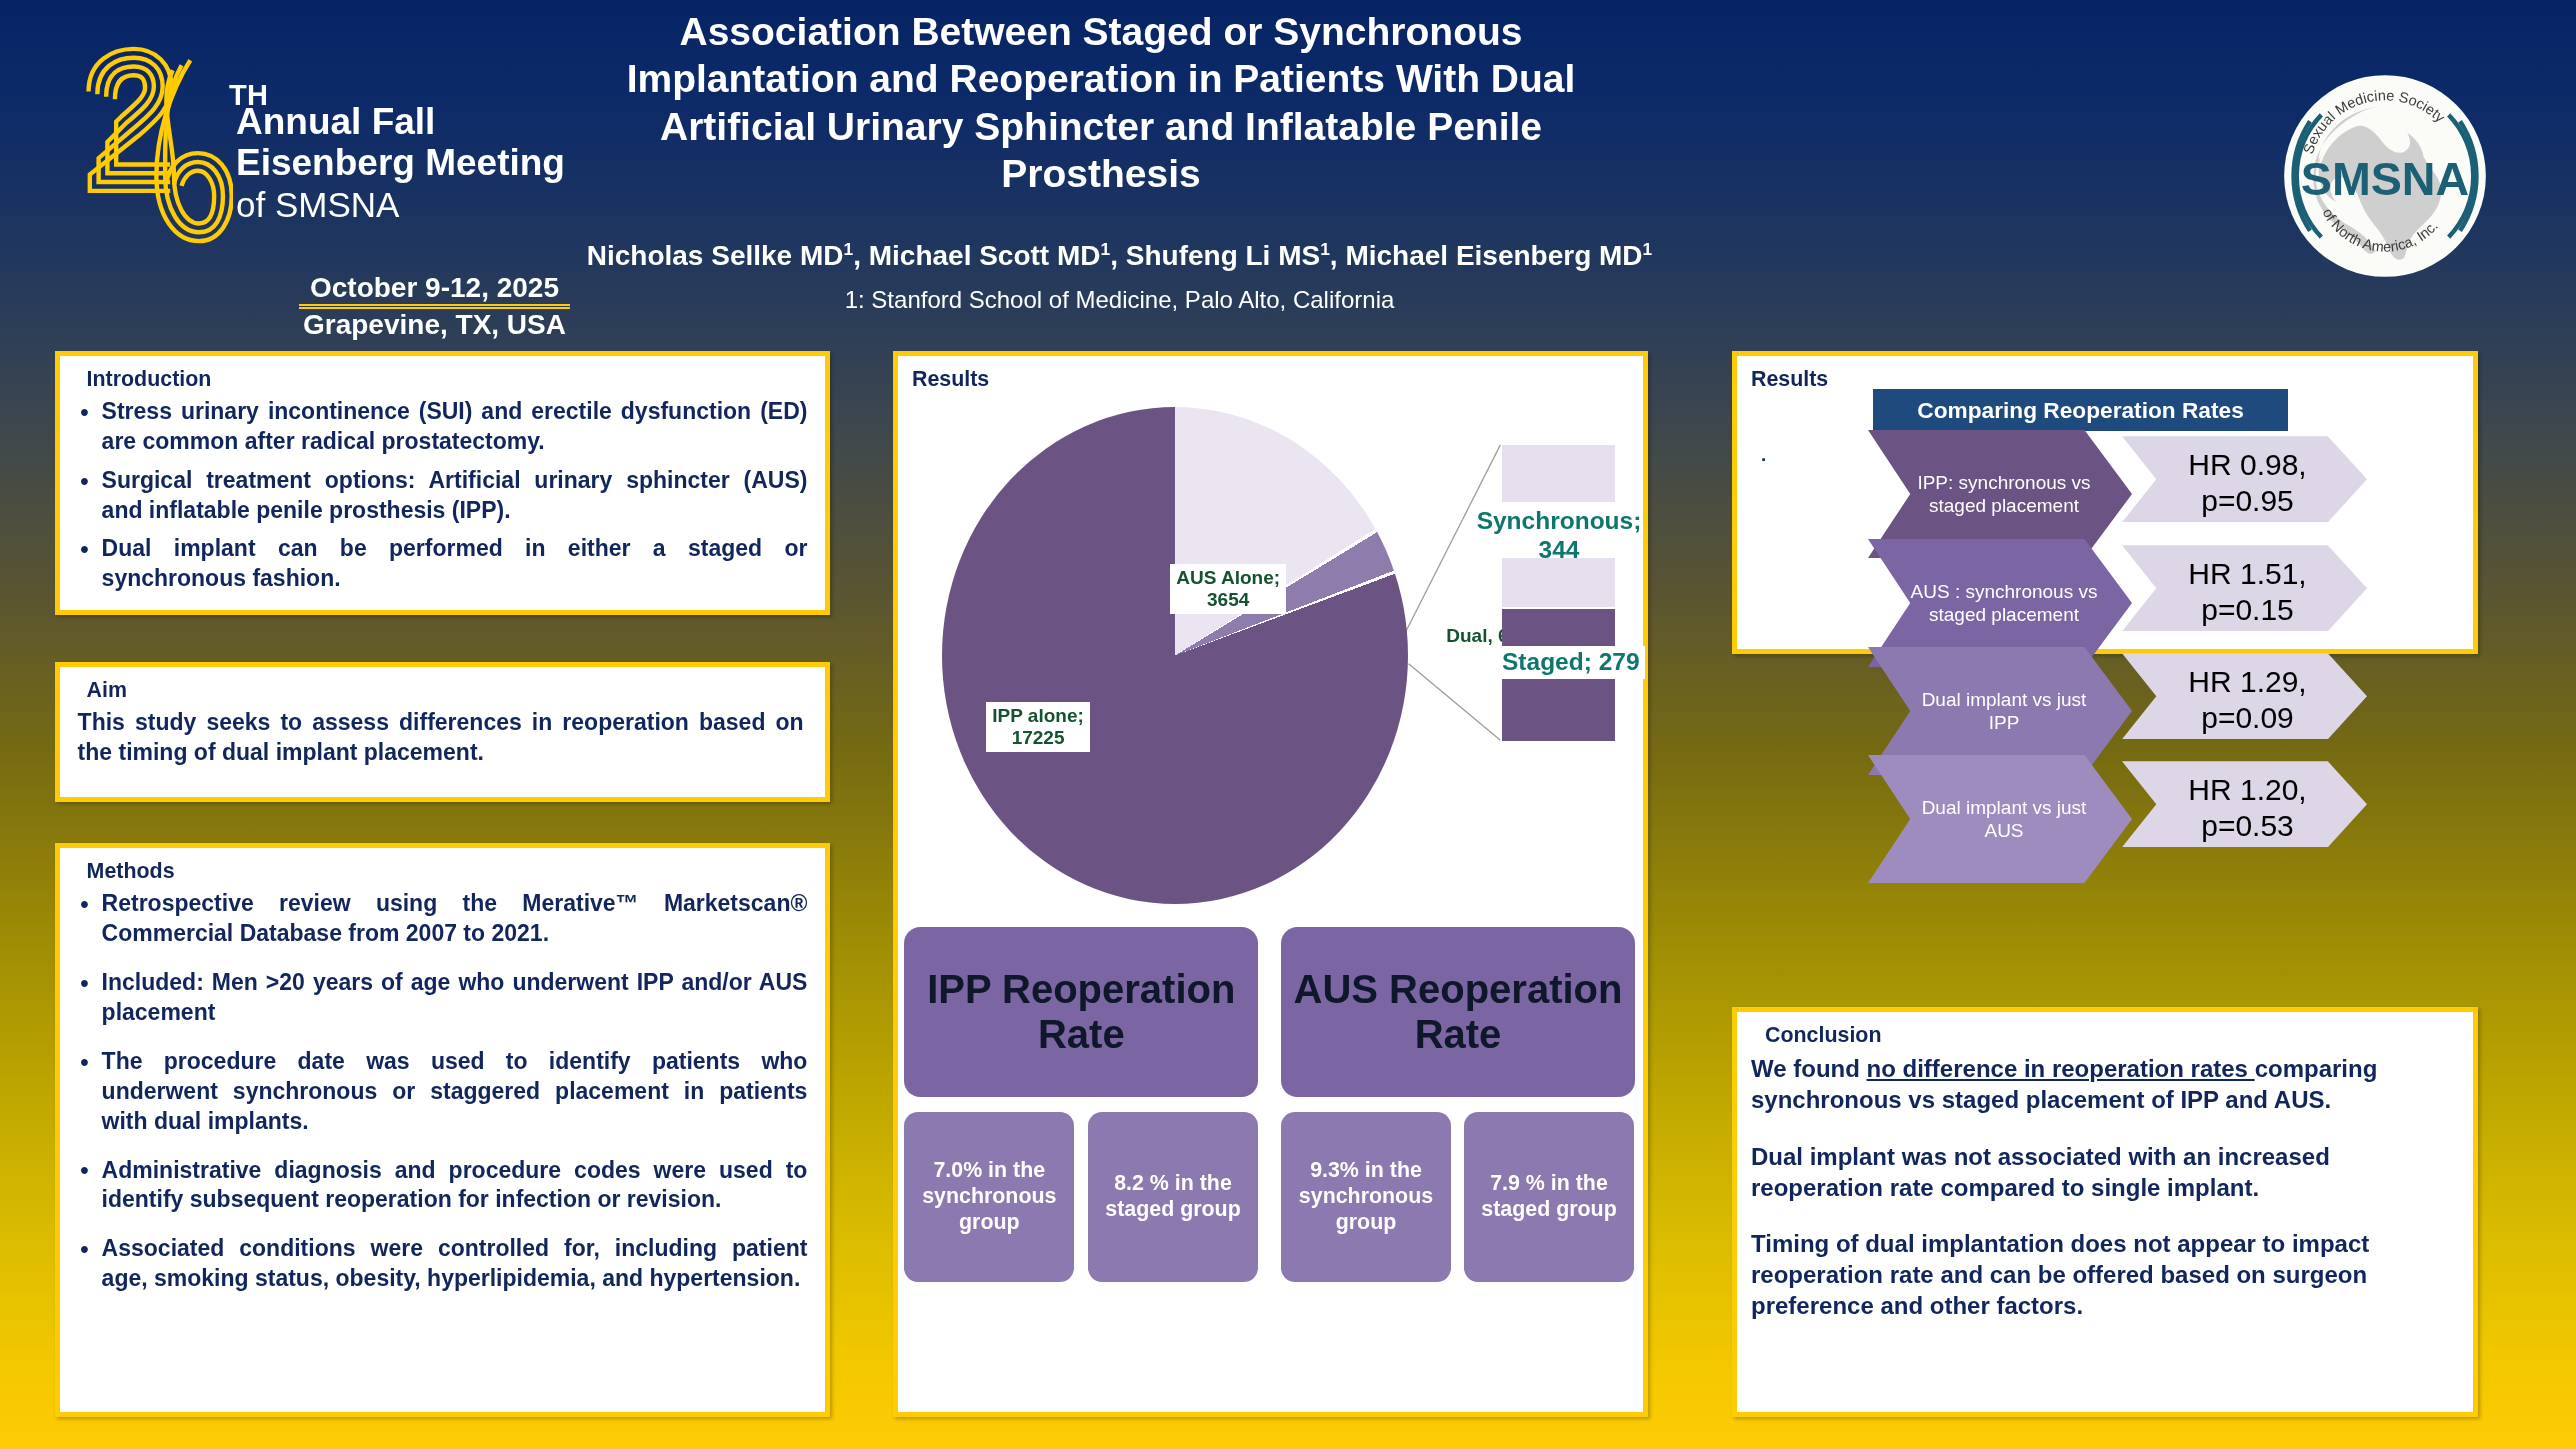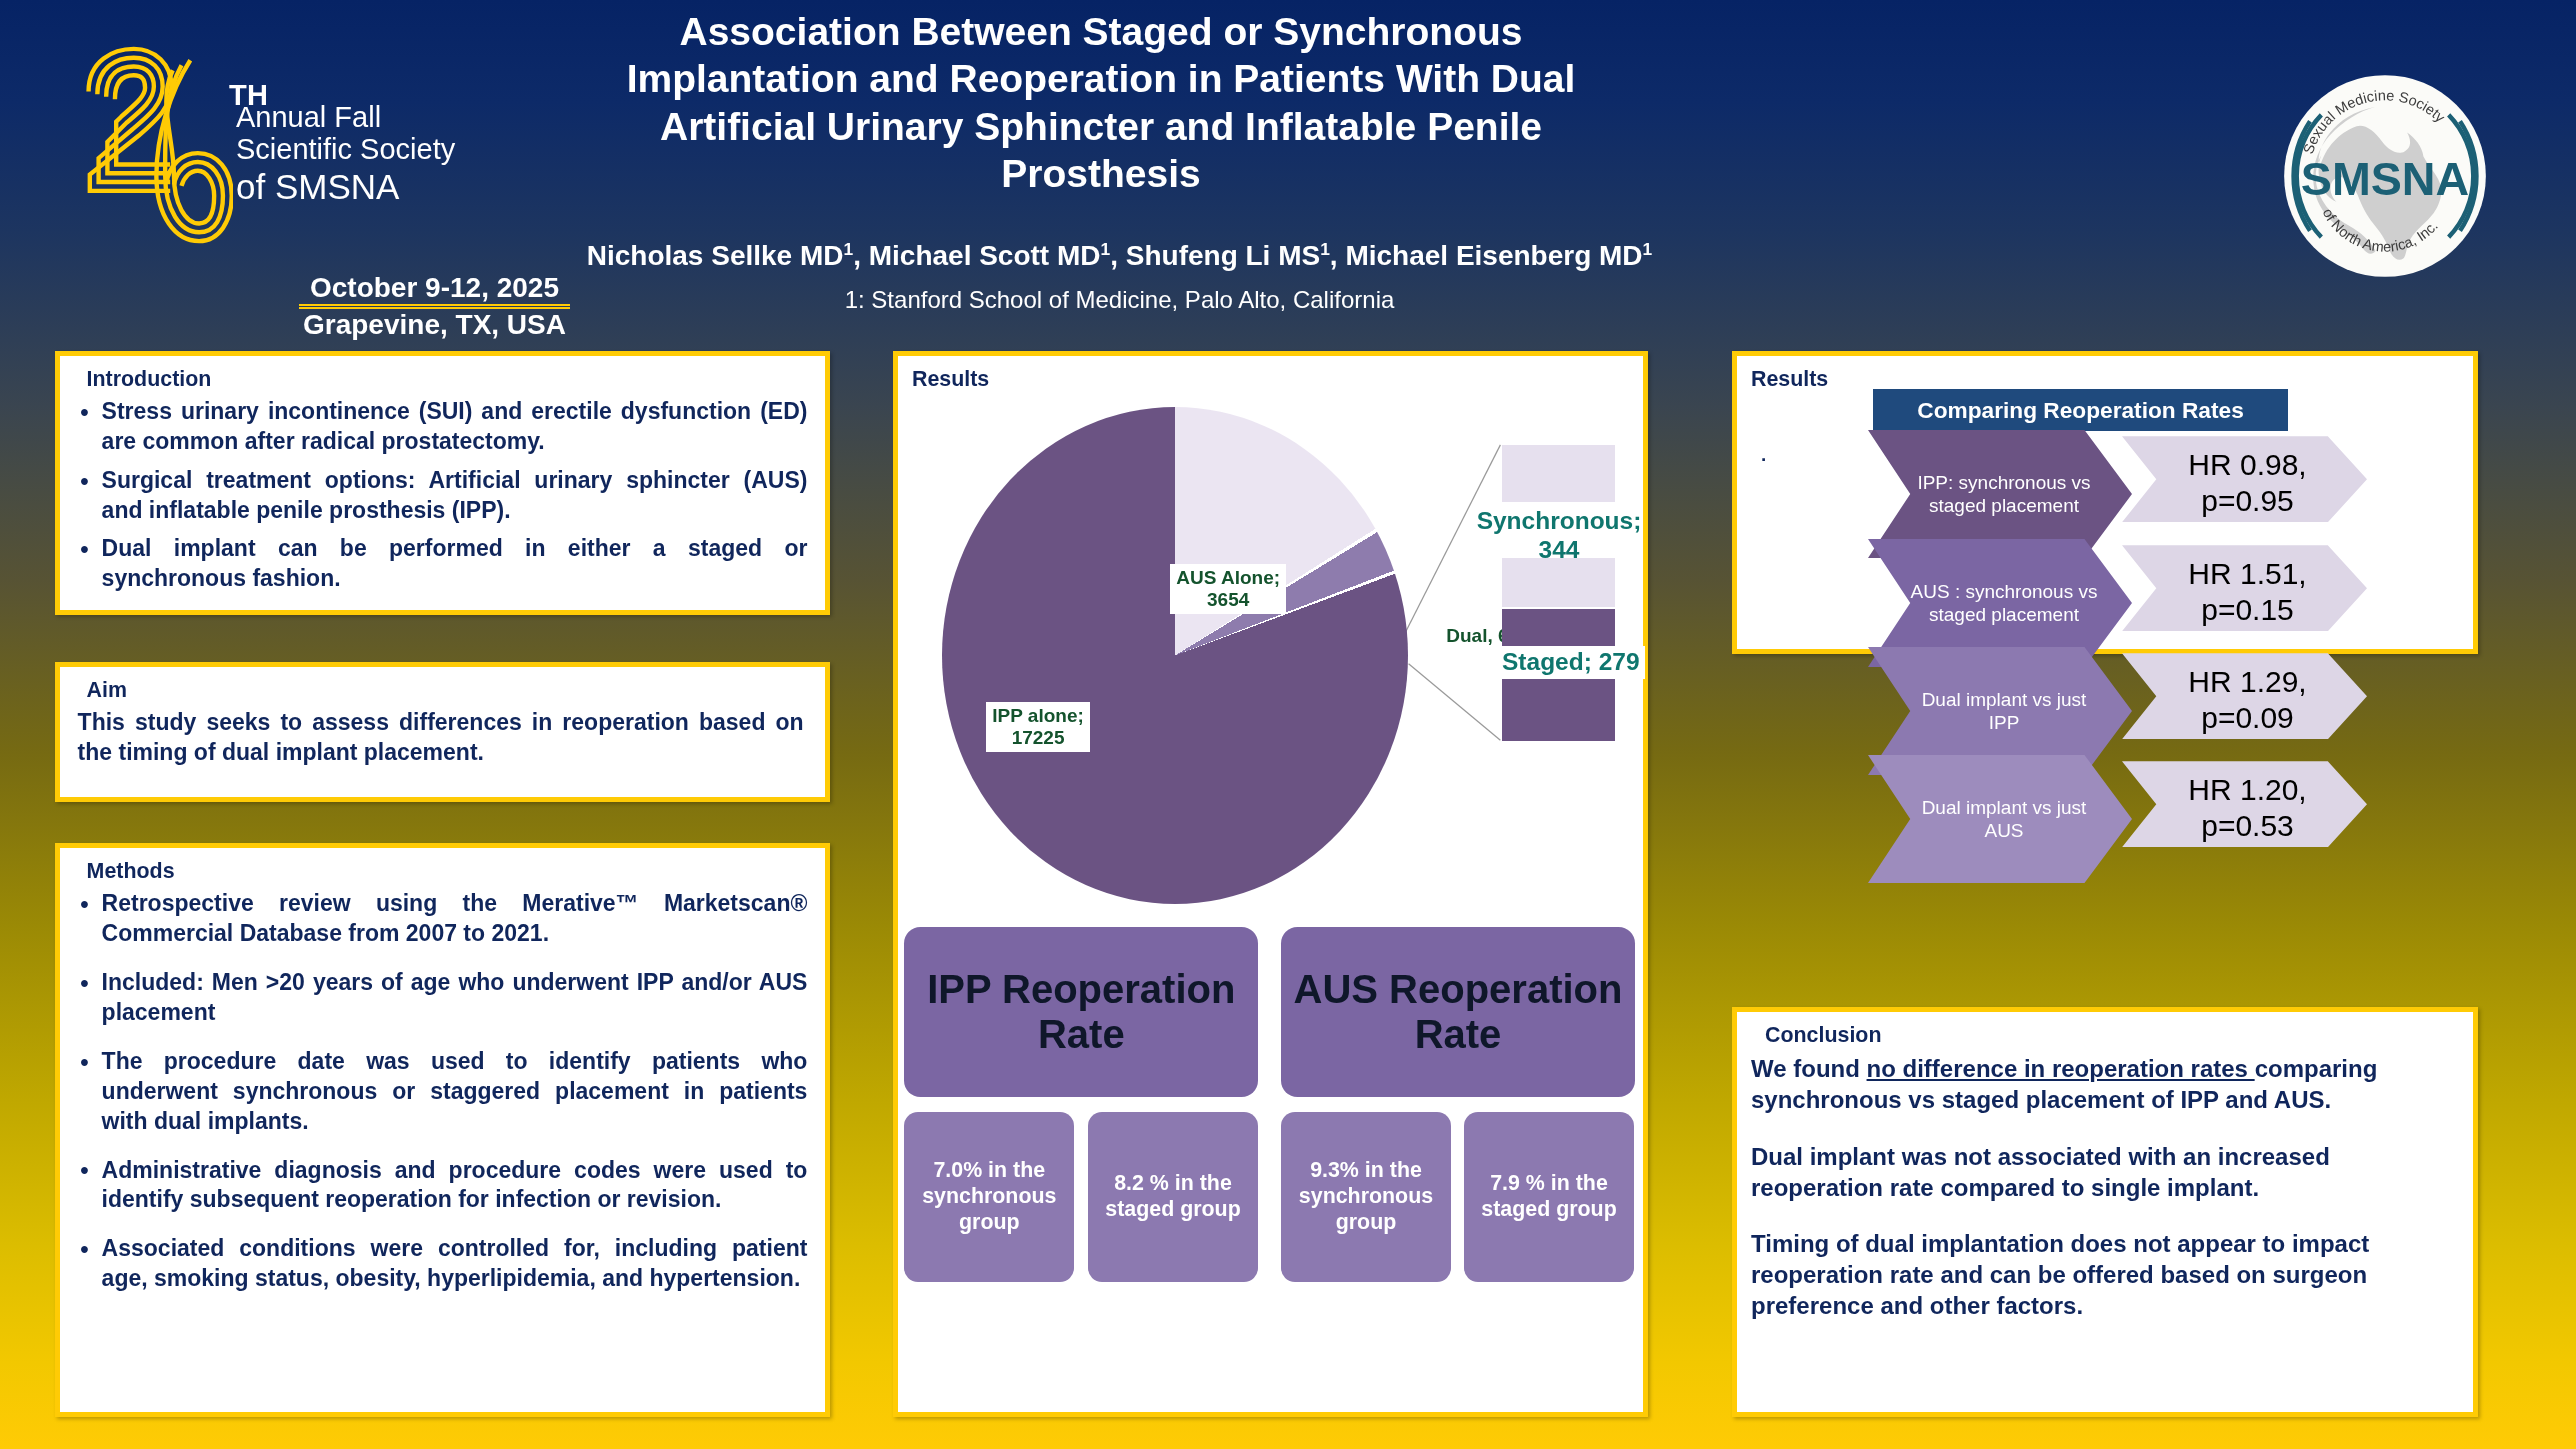--- a/index.html
+++ b/index.html
@@ -11,21 +11,21 @@
     position: relative;
   }
 
   
   #header { position: absolute; left: 0; top: 0; width: 2576px; height: 343px; }
 
   #logo-block { position: absolute; left: 76px; top: 35px; width: 478px; height: 264px; }
   #logo-26 { position: absolute; left: 0px; top: 6.3px; width: 157px; height: 208px; }
   #logo-th { position: absolute; left: 153px; top: 44px; color: #ffffff; font-size: 29px; font-weight: bold; letter-spacing: 0.3px; }
   #logo-lines { position: absolute; left: 160px; top: 66px; width: 327px; }
-  .logo-l1, .logo-l2 { color:#ffffff; font-size: 29px; font-weight: normal; line-height: 1.12; white-space: nowrap; }
+  .logo-l1, .logo-l2 { color:#ffffff; font-size: 37px; font-weight: bold; line-height: 1.12; white-space: nowrap; }
   .logo-l3 { color:#ffffff; font-size: 35px; font-weight: normal; line-height: 1.2; white-space: nowrap;}
   #logo-date-wrap { position:absolute; left: 223px; top: 238px; width: 271px; }
   .logo-date { color:#ffffff; font-size: 28px; font-weight: bold; white-space:nowrap; line-height: 1.05; text-align:center;}
   .date-rule { height: 1.9px; background:#ffcb05; margin: 1.3px 0; }
 
   #poster-title {
     position: absolute; left: 566px; top: 7.6px; width: 1070px;
     color:#ffffff; font-size: 39px; font-weight: bold; line-height: 1.22; text-align: center;
   }
   #authors {
@@ -170,21 +170,21 @@
       </g>
       <g fill="none" stroke="#ffcb05" stroke-width="7">
         <path d="M182 30 C150 80 128 150 128 214 C128 278 158 318 196 318 C228 318 248 286 248 246 C248 204 224 178 194 178 C168 178 148 198 144 226"></path>
         <path d="M168 38 C140 88 142 152 142 214 C142 268 166 304 196 304 C222 304 234 280 234 246 C234 214 216 192 194 192 C176 192 160 206 156 228"></path>
         <path d="M154 46 C130 96 156 154 156 214 C156 258 174 290 196 290 C214 290 220 272 220 246 C220 224 208 206 194 206 C182 206 172 216 168 230"></path>
       </g>
     </svg>
     <div id="logo-th">TH</div>
     <div id="logo-lines">
       <div class="logo-l1">Annual Fall</div>
-      <div class="logo-l2">Scientific Society</div>
+      <div class="logo-l2">Eisenberg Meeting</div>
       <div class="logo-l3">of SMSNA</div>
     </div>
     <div id="logo-date-wrap">
       <div class="logo-date">October 9-12, 2025</div>
       <div class="date-rule"></div>
       <div class="date-rule"></div>
       <div class="logo-date">Grapevine, TX, USA</div>
     </div>
   </div>
 

